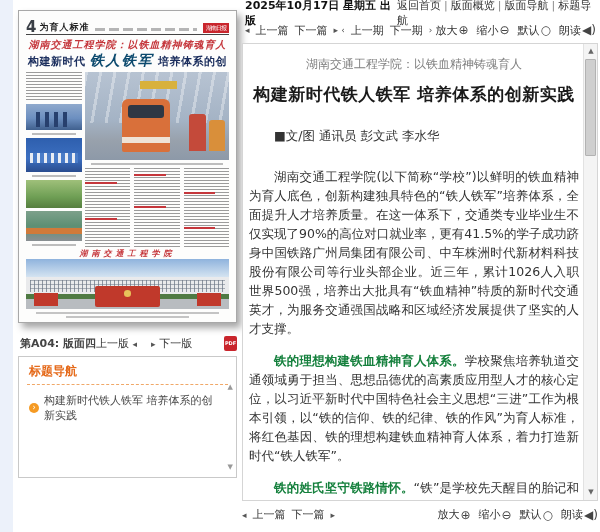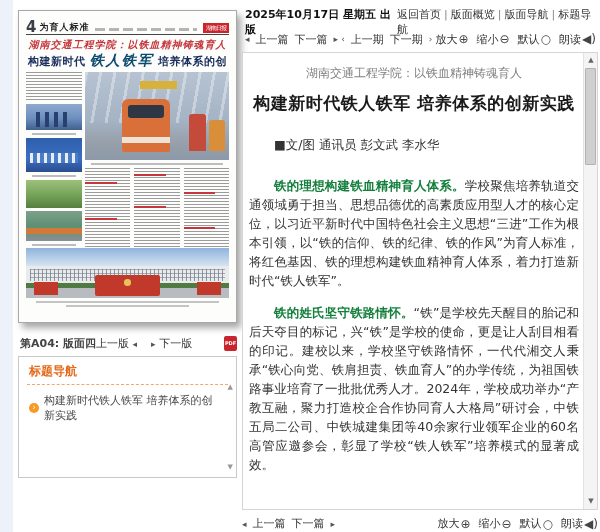--- a/index.html
+++ b/index.html
@@ -92,21 +92,21 @@
   .tn-header { color:#e56a1a; font-weight:bold; font-size:12px; padding:6px 10px 4px 10px; }
   .tn-rule { border-bottom:1px dashed #f0a868; margin:0 8px; }
   .tn-item { display:flex; align-items:center; gap:5px; padding:8px 16px 0 10px; cursor:pointer; }
   .tn-bullet { width:10px; height:10px; border-radius:50%; background:#f59a23; color:#fff;
     font-size:8px; line-height:10px; text-align:center; flex:none; }
   .tn-text { font-size:11px; color:#4a4a4a; }
   .tn-up, .tn-down { position:absolute; right:3px; font-size:7px; color:#999; cursor:pointer; }
   .tn-up { top:26px; } .tn-down { bottom:6px; }
 
   
-  .right-panel { position:absolute; left:240px; top:12px; width:360px; height:416px; }
+  .right-panel { position:absolute; left:240px; top:3px; width:360px; height:416px; }
   .bar { display:flex; align-items:center; font-size:11px; color:#333; }
   .bar1 { height:17px; padding:3px 4px 0 5px; justify-content:space-between; }
   .date-line { font-weight:bold; color:#111; }
   .toplinks span.lnk { cursor:pointer; }
   .toplinks .sep { color:#888; margin:0 3px; }
   .bar2 { height:20px; padding:0 4px 0 5px; justify-content:space-between; }
   .navgrp { display:flex; align-items:center; gap:6px; }
   .navgrp .lnk { cursor:pointer; }
   .controls { display:flex; align-items:center; gap:8px; }
   .ctrl { cursor:pointer; display:flex; align-items:center; gap:1px; }
@@ -181,20 +181,21 @@
             <i class="rd" style="top:8%"></i>
             <i class="rd" style="top:48%"></i>
           </div>
           <div class="tl col">
             <i class="rd" style="top:30%"></i>
             <i class="rd" style="top:74%"></i>
           </div>
         </div>
       </div>
     </div>
+    <div class="t-campus-title">湖南交通工程学院</div>
     <div class="t-photo p-campus">
       <div class="sky"></div>
       <div class="bld"></div>
       <div class="green"></div>
       <div class="plaza"></div>
       <div class="stage"></div>
       <div class="ban-l"></div>
       <div class="ban-r"></div>
     </div>
     <div class="t-botcap"></div>
@@ -260,20 +261,21 @@
             <span class="cicon">◀)</span>
           </span>
       </span>
     </div>
 
     <div class="article-box">
       <div class="article-scroll">
         <div class="kicker">湖南交通工程学院：以铁血精神铸魂育人</div>
         <div class="a-title">构建新时代铁人铁军 培养体系的创新实践</div>
         <div class="byline">■文/图 通讯员 彭文武 李水华</div>
+        <p class="para"><b></b><span>湖南交通工程学院(以下简称“学校”)以鲜明的铁血精神为育人底色，创新构建独具特色的“铁人铁军”培养体系，全面提升人才培养质量。在这一体系下，交通类专业毕业生不仅实现了90%的高位对口就业率，更有41.5%的学子成功跻身中国铁路广州局集团有限公司、中车株洲时代新材料科技股份有限公司等行业头部企业。近三年，累计1026人入职世界500强，培养出大批具有“铁血精神”特质的新时代交通英才，为服务交通强国战略和区域经济发展提供了坚实的人才支撑。</span></p>
         <p class="para"><b>铁的理想构建铁血精神育人体系。</b><span>学校聚焦培养轨道交通领域勇于担当、思想品德优的高素质应用型人才的核心定位，以习近平新时代中国特色社会主义思想“三进”工作为根本引领，以“铁的信仰、铁的纪律、铁的作风”为育人标准，将红色基因、铁的理想构建铁血精神育人体系，着力打造新时代“铁人铁军”。</span></p>
         <p class="para"><b>铁的姓氏坚守铁路情怀。</b><span>“铁”是学校先天醒目的胎记和后天夺目的标记，兴“铁”是学校的使命，更是让人刮目相看的印记。建校以来，学校坚守铁路情怀，一代代湘交人秉承“铁心向党、铁肩担责、铁血育人”的办学传统，为祖国铁路事业培育了一批批优秀人才。2024年，学校成功举办“产教互融，聚力打造校企合作协同育人大格局”研讨会，中铁五局二公司、中铁城建集团等40余家行业领军企业的60名高管应邀参会，彰显了学校“铁人铁军”培养模式的显著成效。</span></p>
 
       </div>
       <div class="sbar">
         <span class="s-up">▲</span>
         <span class="s-thumb"></span>
         <span class="s-down">▼</span>
       </div>
     </div>

